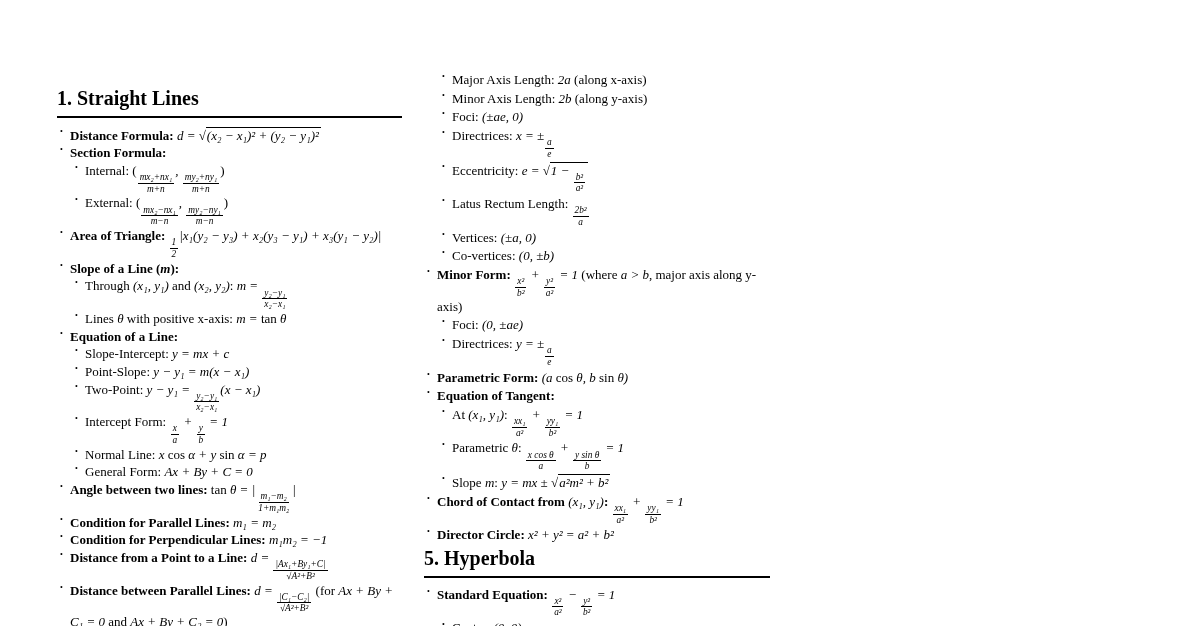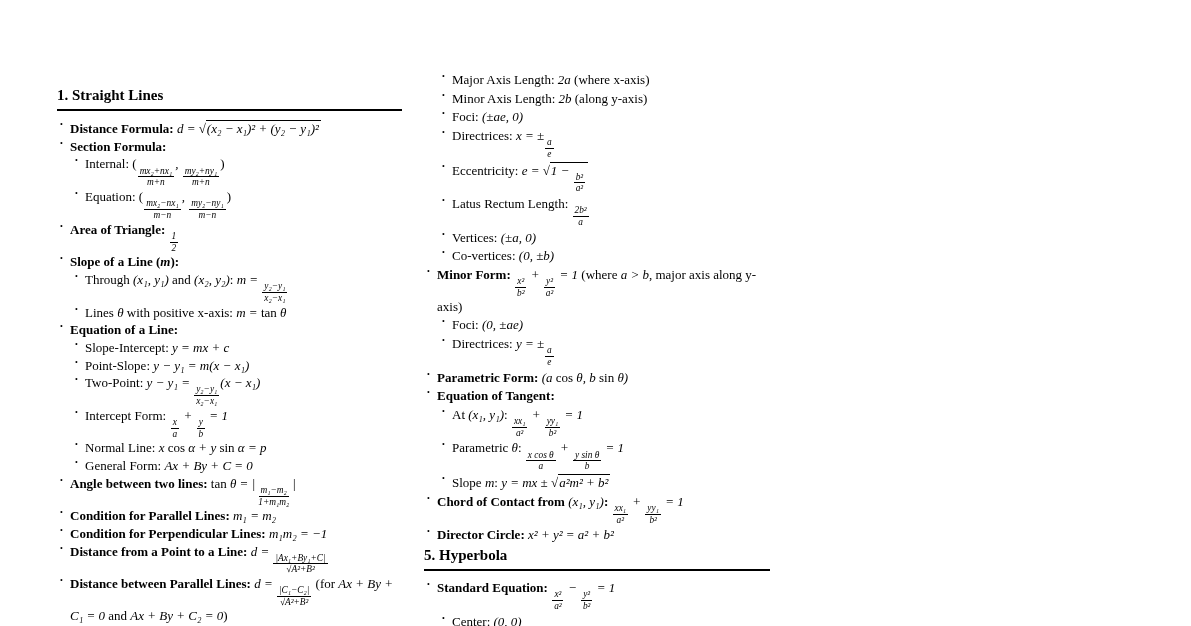--- a/index.html
+++ b/index.html
@@ -9,21 +9,21 @@
     background: #ffffff;
     font-family: "Liberation Serif", "DejaVu Serif", serif;
     color: #000000;
   }
   .page { position: absolute; inset: 0; background: #ffffff; }
   .column { position: absolute; font-size: 13px; line-height: 1.28; }
   .column-left  { left: 57px;  top: 86px; width: 345px; }
   .column-right { left: 424px; top: 72px; width: 346px; }
 
   .section-heading {
-    font-size: 15px; font-weight: bold;
+    font-size: 20px; font-weight: bold;
     margin: 0 0 9px 0; padding-bottom: 4px;
     border-bottom: 2px solid #000;
   }
   .heading-hyperbola { }
 
   .item { position: relative; margin-left: 13px; margin-bottom: 1px; }
   .item.level2 { margin-left: 28px; }
   .column-right .item { margin-bottom: 2px; }
 
   .bullet {
@@ -60,31 +60,31 @@
     <div class="items">
         <div class="item level1"><span class="bullet">•</span><span class="body"><span class="bold">Distance Formula: </span><span class="math">d = </span><span class="sqrt"><span class="sqrt-sign">√</span><span class="sqrt-body"><span class="math">(x₂ − x₁)² + (y₂ − y₁)²</span></span></span></span></div>
         <div class="item level1"><span class="bullet">•</span><span class="body"><span class="bold">Section Formula:</span></span></div>
         <div class="item level2"><span class="bullet">•</span><span class="body"><span class="plain">Internal: (</span><span class="frac">
               <span class="num">mx₂+nx₁</span>
               <span class="den">m+n</span>
             </span><span class="math">, </span><span class="frac">
               <span class="num">my₂+ny₁</span>
               <span class="den">m+n</span>
             </span><span class="plain">)</span></span></div>
-        <div class="item level2"><span class="bullet">•</span><span class="body"><span class="plain">Equation: (</span><span class="frac">
+        <div class="item level2"><span class="bullet">•</span><span class="body"><span class="plain">External: (</span><span class="frac">
               <span class="num">mx₂−nx₁</span>
               <span class="den">m−n</span>
             </span><span class="math">, </span><span class="frac">
               <span class="num">my₂−ny₁</span>
               <span class="den">m−n</span>
             </span><span class="plain">)</span></span></div>
         <div class="item level1"><span class="bullet">•</span><span class="body"><span class="bold">Area of Triangle: </span><span class="frac">
               <span class="num">1</span>
               <span class="den">2</span>
-            </span></span></div>
+            </span><span class="math">|x₁(y₂ − y₃) + x₂(y₃ − y₁) + x₃(y₁ − y₂)|</span></span></div>
         <div class="item level1"><span class="bullet">•</span><span class="body"><span class="bold">Slope of a Line (</span><span class="boldmath">m</span><span class="bold">):</span></span></div>
         <div class="item level2"><span class="bullet">•</span><span class="body"><span class="plain">Through </span><span class="math">(x₁, y₁)</span><span class="plain"> and </span><span class="math">(x₂, y₂)</span><span class="plain">: </span><span class="math">m = </span><span class="frac">
               <span class="num">y₂−y₁</span>
               <span class="den">x₂−x₁</span>
             </span></span></div>
         <div class="item level2"><span class="bullet">•</span><span class="body"><span class="plain">Lines </span><span class="math">θ</span><span class="plain"> with positive x-axis: </span><span class="math">m = </span><span class="plain">tan </span><span class="math">θ</span></span></div>
         <div class="item level1"><span class="bullet">•</span><span class="body"><span class="bold">Equation of a Line:</span></span></div>
         <div class="item level2"><span class="bullet">•</span><span class="body"><span class="plain">Slope-Intercept: </span><span class="math">y = mx + c</span></span></div>
         <div class="item level2"><span class="bullet">•</span><span class="body"><span class="plain">Point-Slope: </span><span class="math">y − y₁ = m(x − x₁)</span></span></div>
         <div class="item level2"><span class="bullet">•</span><span class="body"><span class="plain">Two-Point: </span><span class="math">y − y₁ = </span><span class="frac">
@@ -112,21 +112,21 @@
             </span></span></div>
         <div class="item level1"><span class="bullet">•</span><span class="body"><span class="bold">Distance between Parallel Lines: </span><span class="math">d = </span><span class="frac">
               <span class="num">|C₁−C₂|</span>
               <span class="den">√A²+B²</span>
             </span><span class="plain"> (for </span><span class="math">Ax + By + C₁ = 0</span><span class="plain"> and </span><span class="math">Ax + By + C₂ = 0</span><span class="plain">)</span></span></div>
       </div>
   </div>
 
   <div class="column column-right">
     <div class="items">
-        <div class="item level2"><span class="bullet">•</span><span class="body"><span class="plain">Major Axis Length: </span><span class="math">2a</span><span class="plain"> (where x-axis)</span></span></div>
+        <div class="item level2"><span class="bullet">•</span><span class="body"><span class="plain">Major Axis Length: </span><span class="math">2a</span><span class="plain"> (along x-axis)</span></span></div>
         <div class="item level2"><span class="bullet">•</span><span class="body"><span class="plain">Minor Axis Length: </span><span class="math">2b</span><span class="plain"> (along y-axis)</span></span></div>
         <div class="item level2"><span class="bullet">•</span><span class="body"><span class="plain">Foci: </span><span class="math">(±ae, 0)</span></span></div>
         <div class="item level2"><span class="bullet">•</span><span class="body"><span class="plain">Directrices: </span><span class="math">x = ±</span><span class="frac">
               <span class="num">a</span>
               <span class="den">e</span>
             </span></span></div>
         <div class="item level2"><span class="bullet">•</span><span class="body"><span class="plain">Eccentricity: </span><span class="math">e = </span><span class="sqrt"><span class="sqrt-sign">√</span><span class="sqrt-body"><span class="math">1 − </span><span class="frac">
                   <span class="num">b²</span>
                   <span class="den">a²</span>
                 </span></span></span></span></div>

